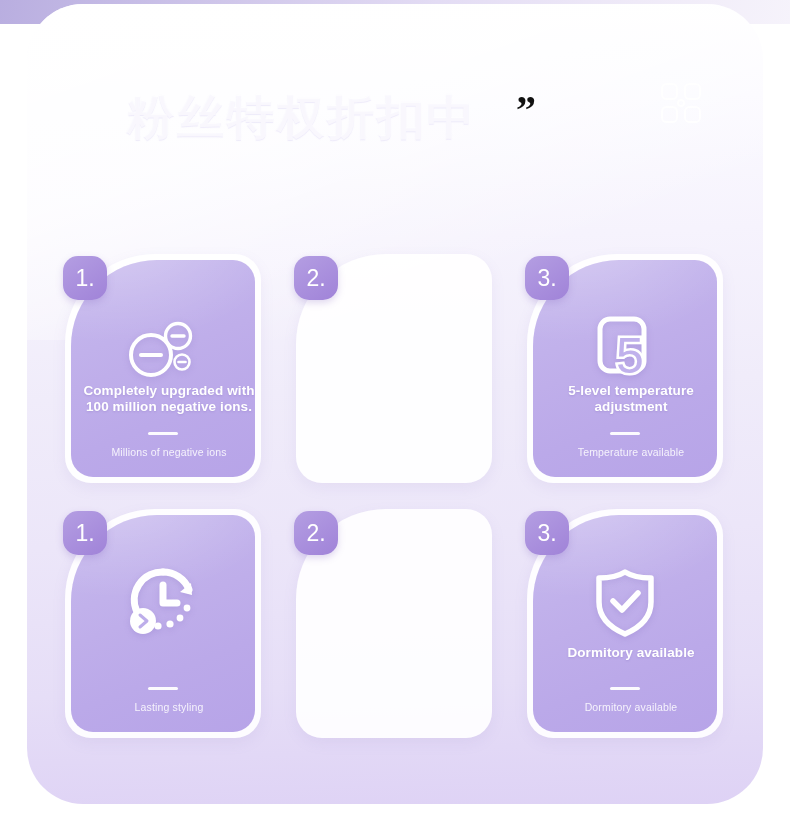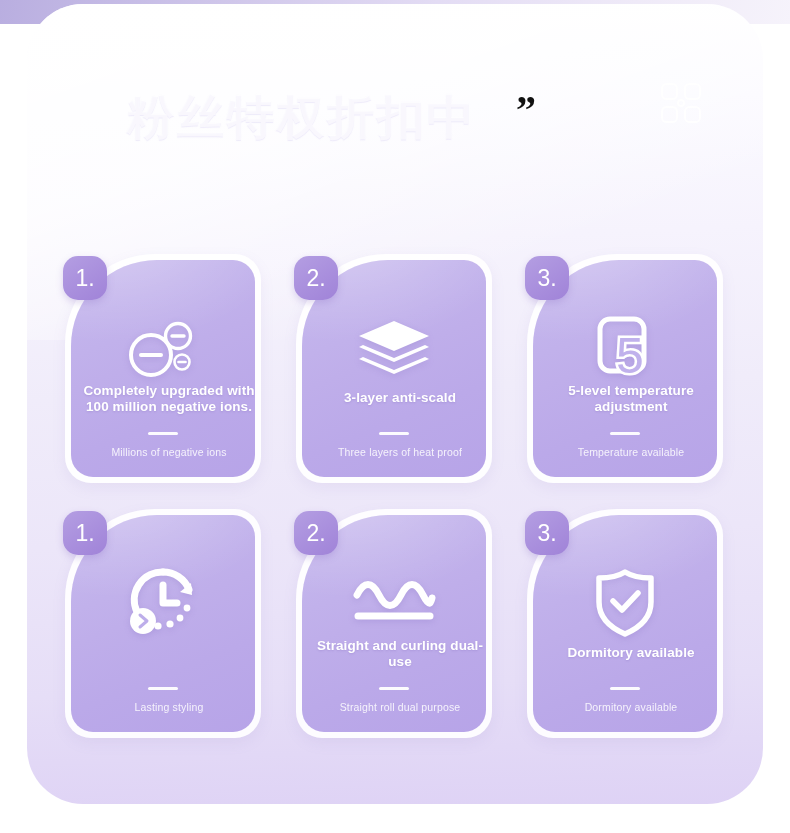--- a/index.html
+++ b/index.html
@@ -254,32 +254,20 @@
           </svg>
         </div>
         <div class="card-title two-line">Completely upgraded with 100 million negative ions.</div>
         <div class="card-divider"></div>
         <div class="card-sub">Millions of negative ions</div>
       </div>
     </div>
 
     <div class="card">
       <div class="badge">2.</div>
-      <div class="card-inner">
-        <div class="card-icon">
-          <svg width="78" height="58" viewBox="0 0 78 58" fill="none">
-            <path d="M39 2 L74 17 L39 32 L4 17 Z" fill="#ffffff"></path>
-            <path d="M8 26 L39 39 L70 26 L74 28 L39 43 L4 28 Z" fill="#ffffff"></path>
-            <path d="M8 38 L39 51 L70 38 L74 40 L39 55 L4 40 Z" fill="#ffffff"></path>
-          </svg>
-        </div>
-        <div class="card-title">3-layer anti-scald</div>
-        <div class="card-divider"></div>
-        <div class="card-sub">Three layers of heat proof</div>
-      </div>
     </div>
 
     <div class="card">
       <div class="badge">3.</div>
       <div class="card-inner">
         <div class="card-icon">
           <svg width="70" height="66" viewBox="0 0 70 66" fill="none">
             <path d="M20 4 H44 a10 10 0 0 1 10 10 V46 a10 10 0 0 1 -10 10 H20 a10 10 0 0 1 -10 -10 V14 a10 10 0 0 1 10 -10 Z" stroke="#ffffff" stroke-width="5" stroke-linejoin="round"></path>
             <text x="40" y="58" font-family="Liberation Sans, sans-serif" font-size="50" font-weight="400" fill="#c0b1ec" stroke="#ffffff" stroke-width="5" paint-order="stroke" text-anchor="middle">5</text>
           </svg>
@@ -307,31 +295,20 @@
             <path d="M15 48 L22 54 L15 60" stroke="#bdaeea" stroke-width="3" stroke-linecap="round" stroke-linejoin="round" fill="none"></path>
           </svg>
         </div>
         <div class="card-divider"></div>
         <div class="card-sub">Lasting styling</div>
       </div>
     </div>
 
     <div class="card">
       <div class="badge">2.</div>
-      <div class="card-inner">
-        <div class="card-icon">
-          <svg width="84" height="50" viewBox="0 0 84 50" fill="none">
-            <path d="M5 17 C12 3, 20 3, 27 17 S42 31, 49 17 S64 3, 71 17 S79 24, 80 20" stroke="#ffffff" stroke-width="7" stroke-linecap="round" fill="none"></path>
-            <line x1="6" y1="38" x2="78" y2="38" stroke="#ffffff" stroke-width="7" stroke-linecap="round"></line>
-          </svg>
-        </div>
-        <div class="card-title two-line">Straight and curling dual-use</div>
-        <div class="card-divider"></div>
-        <div class="card-sub">Straight roll dual purpose</div>
-      </div>
     </div>
 
     <div class="card">
       <div class="badge">3.</div>
       <div class="card-inner">
         <div class="card-icon">
           <svg width="64" height="70" viewBox="0 0 64 70" fill="none">
             <path d="M32 4 C24 9, 14 10, 6 10 V34 C6 50, 18 60, 32 66 C46 60, 58 50, 58 34 V10 C50 10, 40 9, 32 4 Z" stroke="#ffffff" stroke-width="5.5" stroke-linejoin="round" fill="none"></path>
             <path d="M20 33 L29 42 L45 25" stroke="#ffffff" stroke-width="5.5" stroke-linecap="round" stroke-linejoin="round" fill="none"></path>
           </svg>

